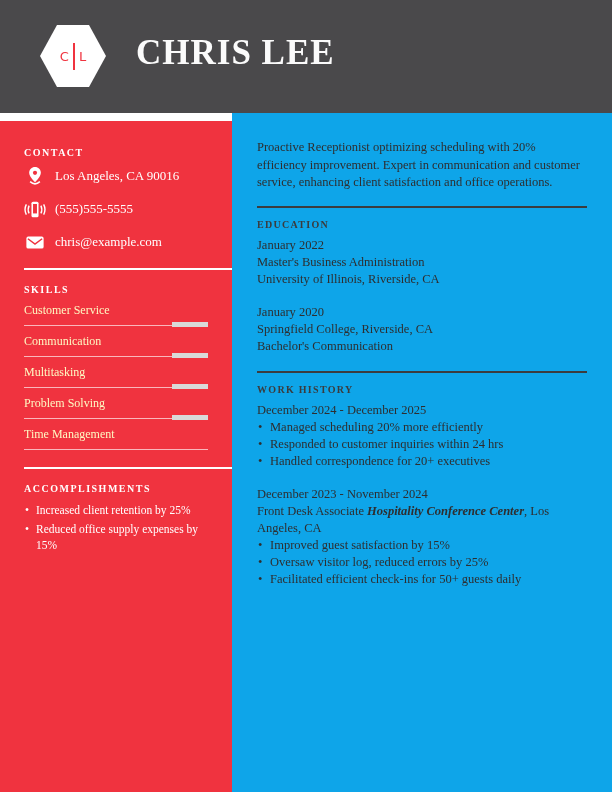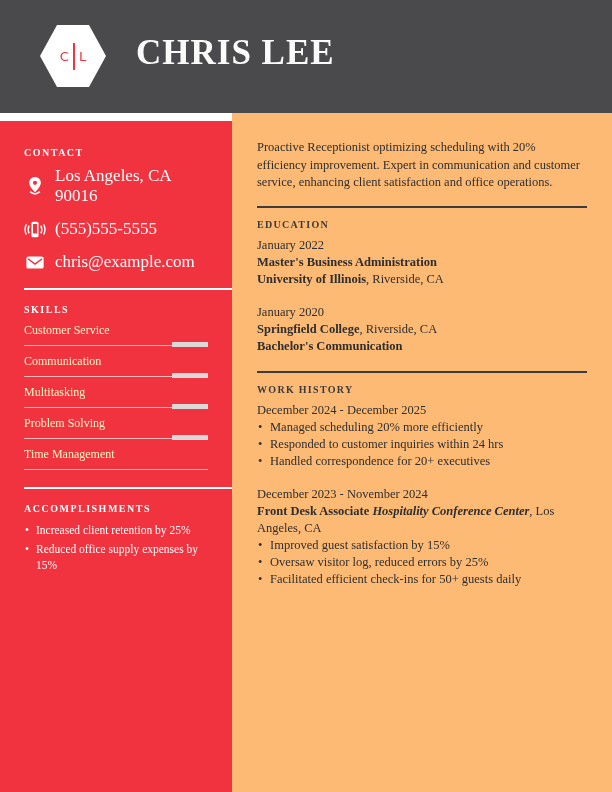--- a/index.html
+++ b/index.html
@@ -71,21 +71,21 @@
     margin-bottom: 13px;
     min-height: 20px;
   }
   .contact-icon {
     width: 22px;
     display: flex;
     justify-content: center;
     margin-right: 9px;
     flex-shrink: 0;
   }
-  .contact-text { font-size: 17px; color: #ffffff; }
+  .contact-text { font-size: 13px; color: #ffffff; }
   .side-divider {
     border: none;
     border-top: 2px solid #ffffff;
     margin: 16px -22px 14px 0;
   }
   .skill-row { margin-bottom: 7px; }
   .skill-label { font-size: 12px; color: #fef9c3; }
   .skill-bar {
     position: relative;
     width: 184px; height: 7px;
@@ -116,21 +116,21 @@
     content: "\2022";
     position: absolute;
     left: 1px; top: 0;
   }
 
   
   .main {
     position: absolute;
     left: 232px; top: 113px;
     width: 380px; height: 679px;
-    background: #fdba74;
+    background: #0ea5e9;
     color: #2e2e30;
     padding: 26px 25px 0 25px;
   }
   .summary {
     font-size: 12.5px;
     line-height: 17.5px;
     color: #2e2e30;
   }
   .main-divider {
     border: none;
@@ -140,21 +140,21 @@
   .main-heading {
     font-size: 10px;
     font-weight: 700;
     letter-spacing: 1.3px;
     color: #3b3b3d;
     margin-bottom: 7px;
   }
   .entry { margin-bottom: 16px; }
   .entry:last-child { margin-bottom: 0; }
   .line { font-size: 12.5px; line-height: 17px; }
-  .b { font-weight: 700; }
+  .b { font-weight: 400; }
   .bi { font-weight: 700; font-style: italic; }
   .job-bullets { list-style: none; }
   .job-bullets li {
     position: relative;
     font-size: 12.5px;
     line-height: 17px;
     padding-left: 13px;
   }
   .job-bullets li::before {
     content: "\2022";

